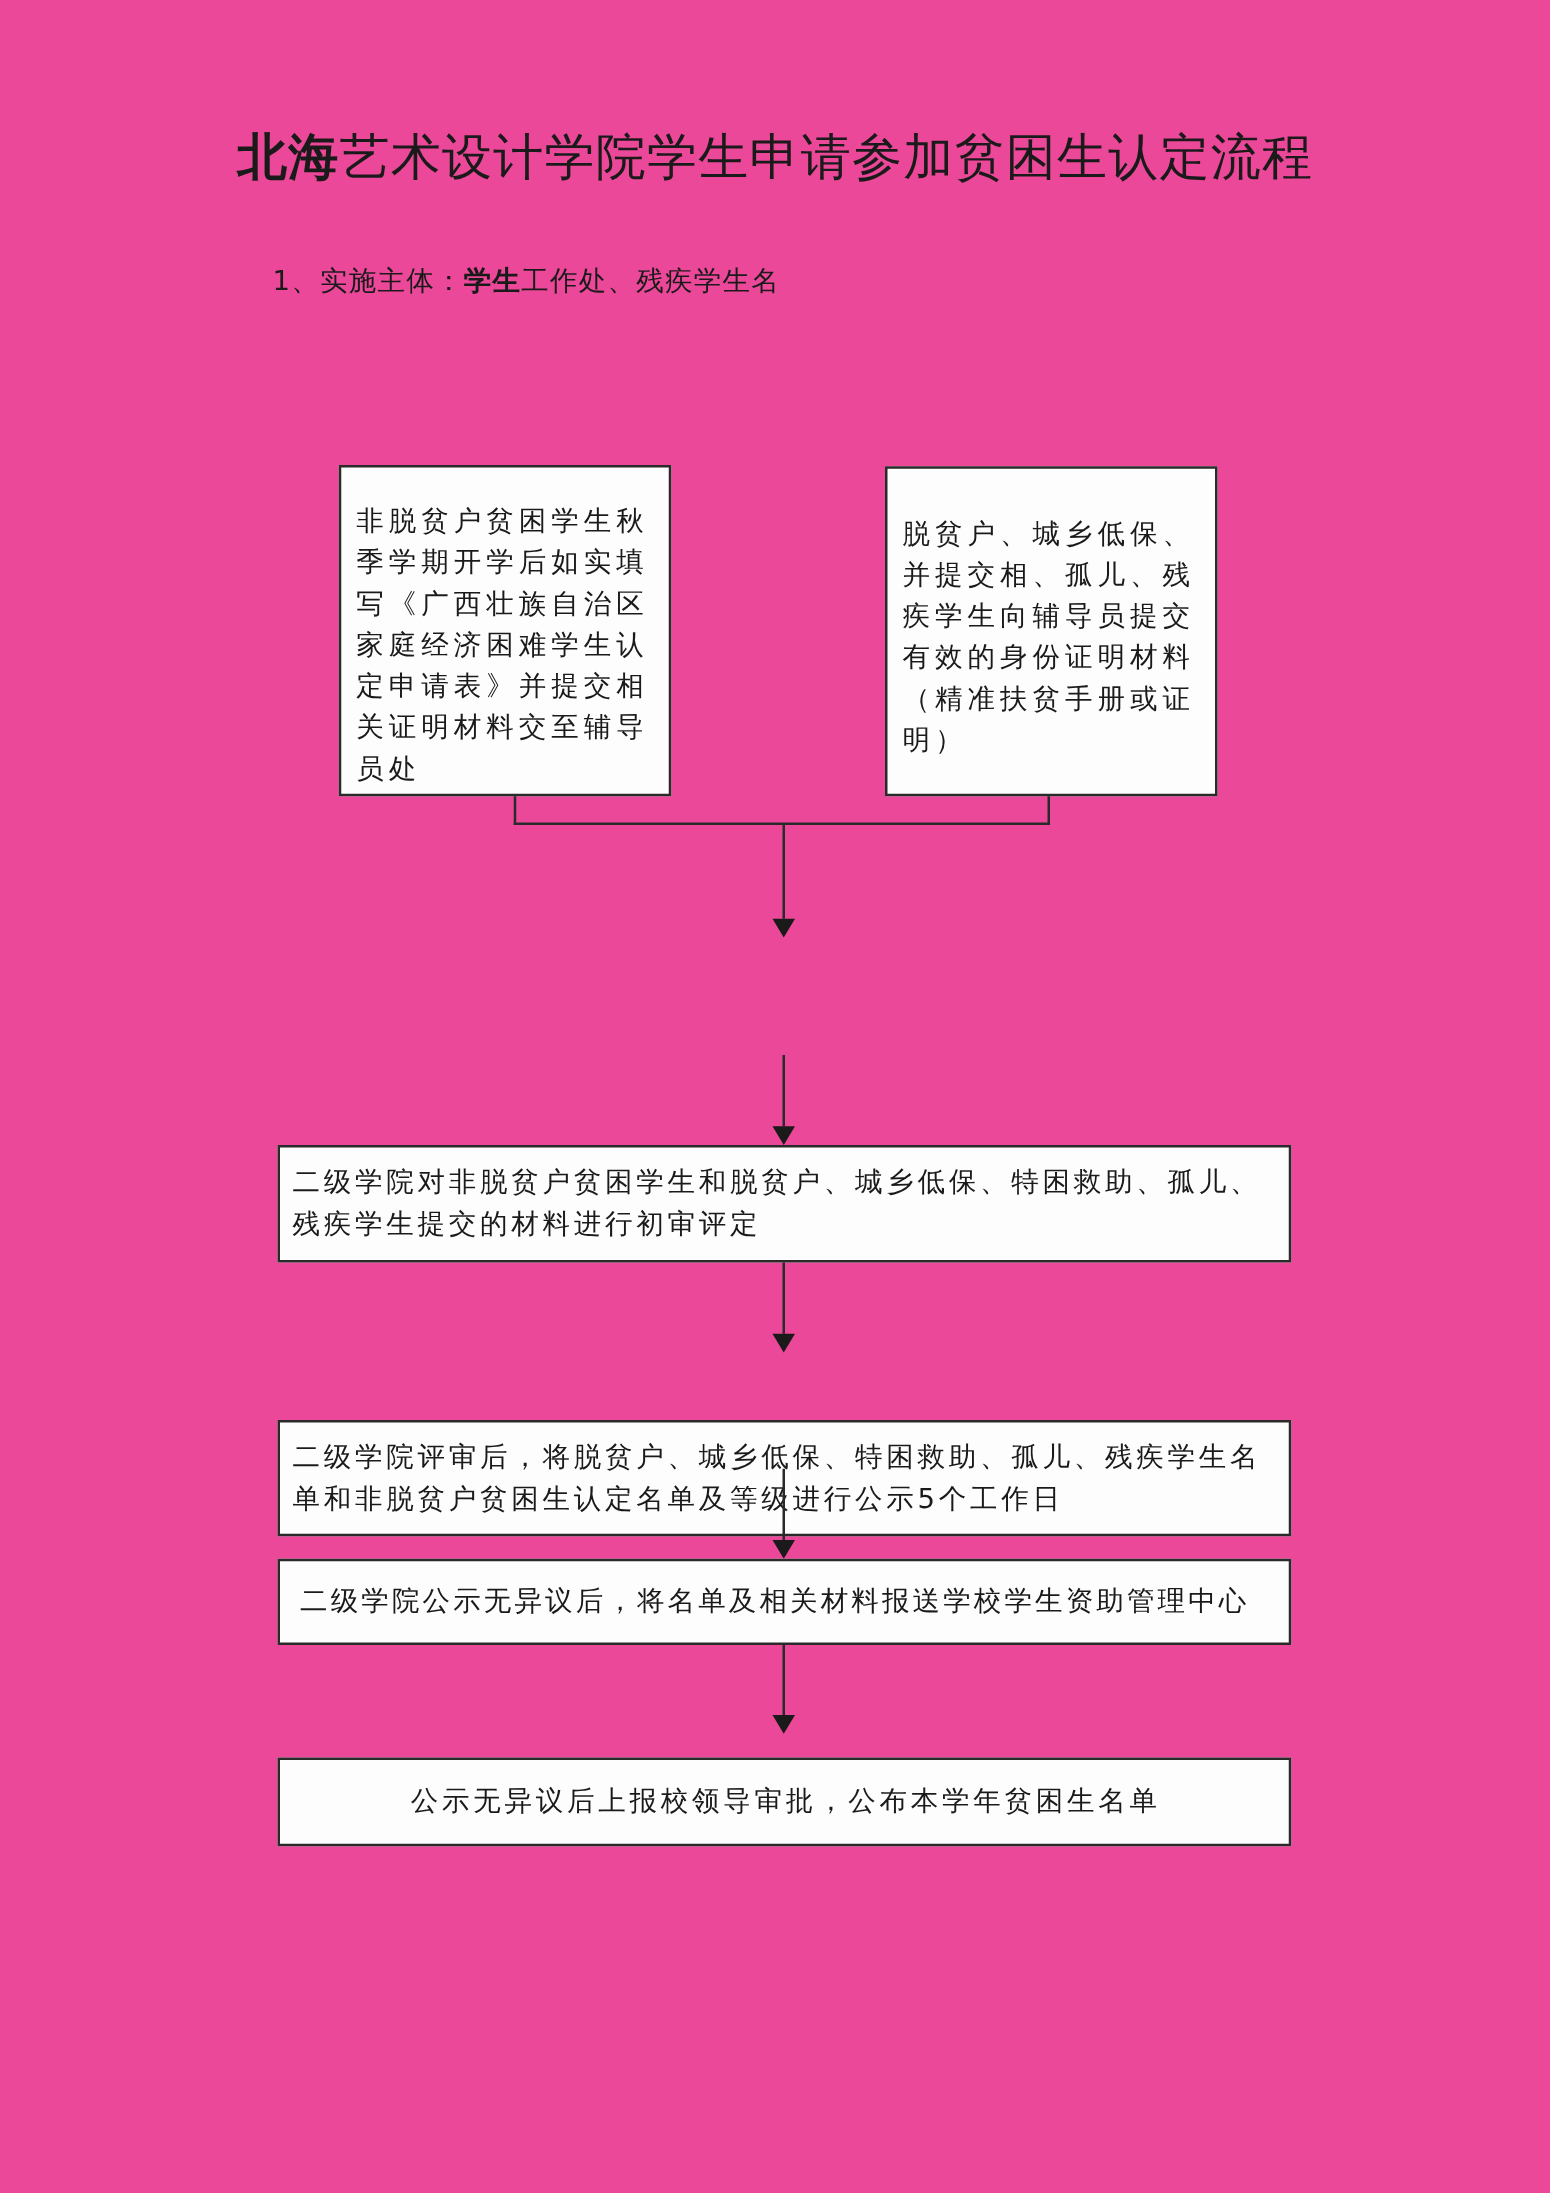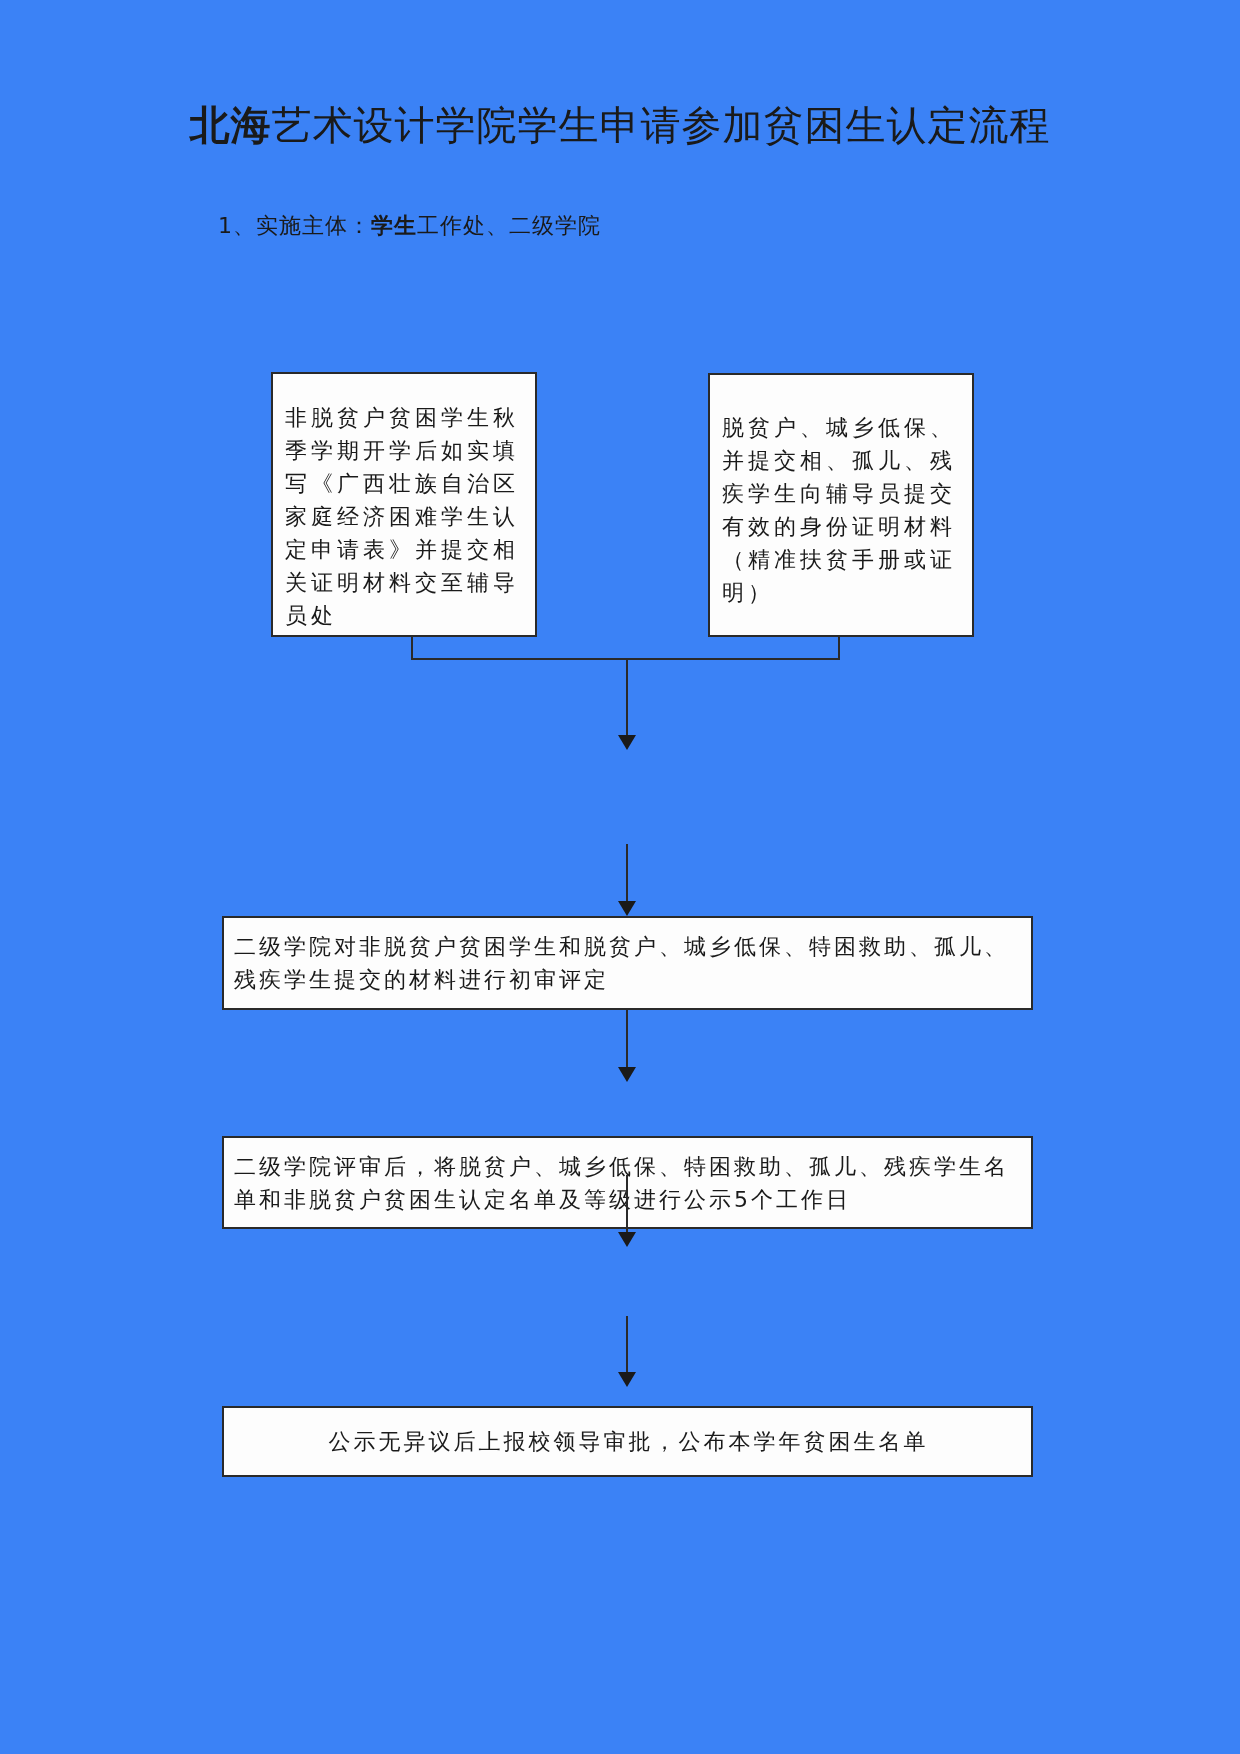--- a/index.html
+++ b/index.html
@@ -1,18 +1,18 @@
 <!DOCTYPE html>
 <html><head>
 <meta charset="utf-8">
 <style>
   html,body { margin:0; padding:0; background:#e9e9e9; }
   .page {
     position:relative; width:1240px; height:1754px; margin:0 auto;
-    background:#3b82f6; color:#1a1a1a;
+    background:#ec4899; color:#1a1a1a;
     font-family:"DejaVu Sans","Liberation Sans",sans-serif;
     overflow:hidden;
   }
   .title {
     position:absolute; left:0; top:98px; width:1240px;
     text-align:center; font-size:40px; letter-spacing:1px;
     white-space:nowrap;
   }
   .title .t-bold { font-weight:bold; }
   .title .t-rest { font-weight:normal; }
@@ -54,21 +54,21 @@
 <body>
 
 <div class="page">
 
   <div class="title">
     <span class="t-bold">北海</span><span class="t-rest">艺术设计学院学生申请参加贫困生认定流程</span>
   </div>
 
   <div class="notes">
     <div class="note-line">
-      <span>1、实施主体：</span><span class="n-bold">学生</span><span>工作处、二级学院</span>
+      <span>1、实施主体：</span><span class="n-bold">学生</span><span>工作处、残疾学生名</span>
     </div>
   </div>
 
   <div class="box src-box src-left">非脱贫户贫困学生秋
 季学期开学后如实填
 写《广西壮族自治区
 家庭经济困难学生认
 定申请表》并提交相
 关证明材料交至辅导
 员处</div>
@@ -94,19 +94,20 @@
 
   <div class="vline" style="left:626px; top:1010px; width:2px; height:57px;"></div>
   <div class="arrowhead" style="left:618px; top:1067px;"></div>
 
   <div class="box step-box step-3">二级学院评审后，将脱贫户、城乡低保、特困救助、孤儿、残疾学生名
 单和非脱贫户贫困生认定名单及等级进行公示5个工作日</div>
 
   <div class="vline" style="left:626px; top:1175px; width:2px; height:57px;"></div>
   <div class="arrowhead" style="left:618px; top:1232px;"></div>
 
+  <div class="box step-box step-4">二级学院公示无异议后，将名单及相关材料报送学校学生资助管理中心</div>
 
   <div class="vline" style="left:626px; top:1316px; width:2px; height:56px;"></div>
   <div class="arrowhead" style="left:618px; top:1372px;"></div>
 
   <div class="box step-box step-5">公示无异议后上报校领导审批，公布本学年贫困生名单</div>
 
 </div>
 
 </body></html>

